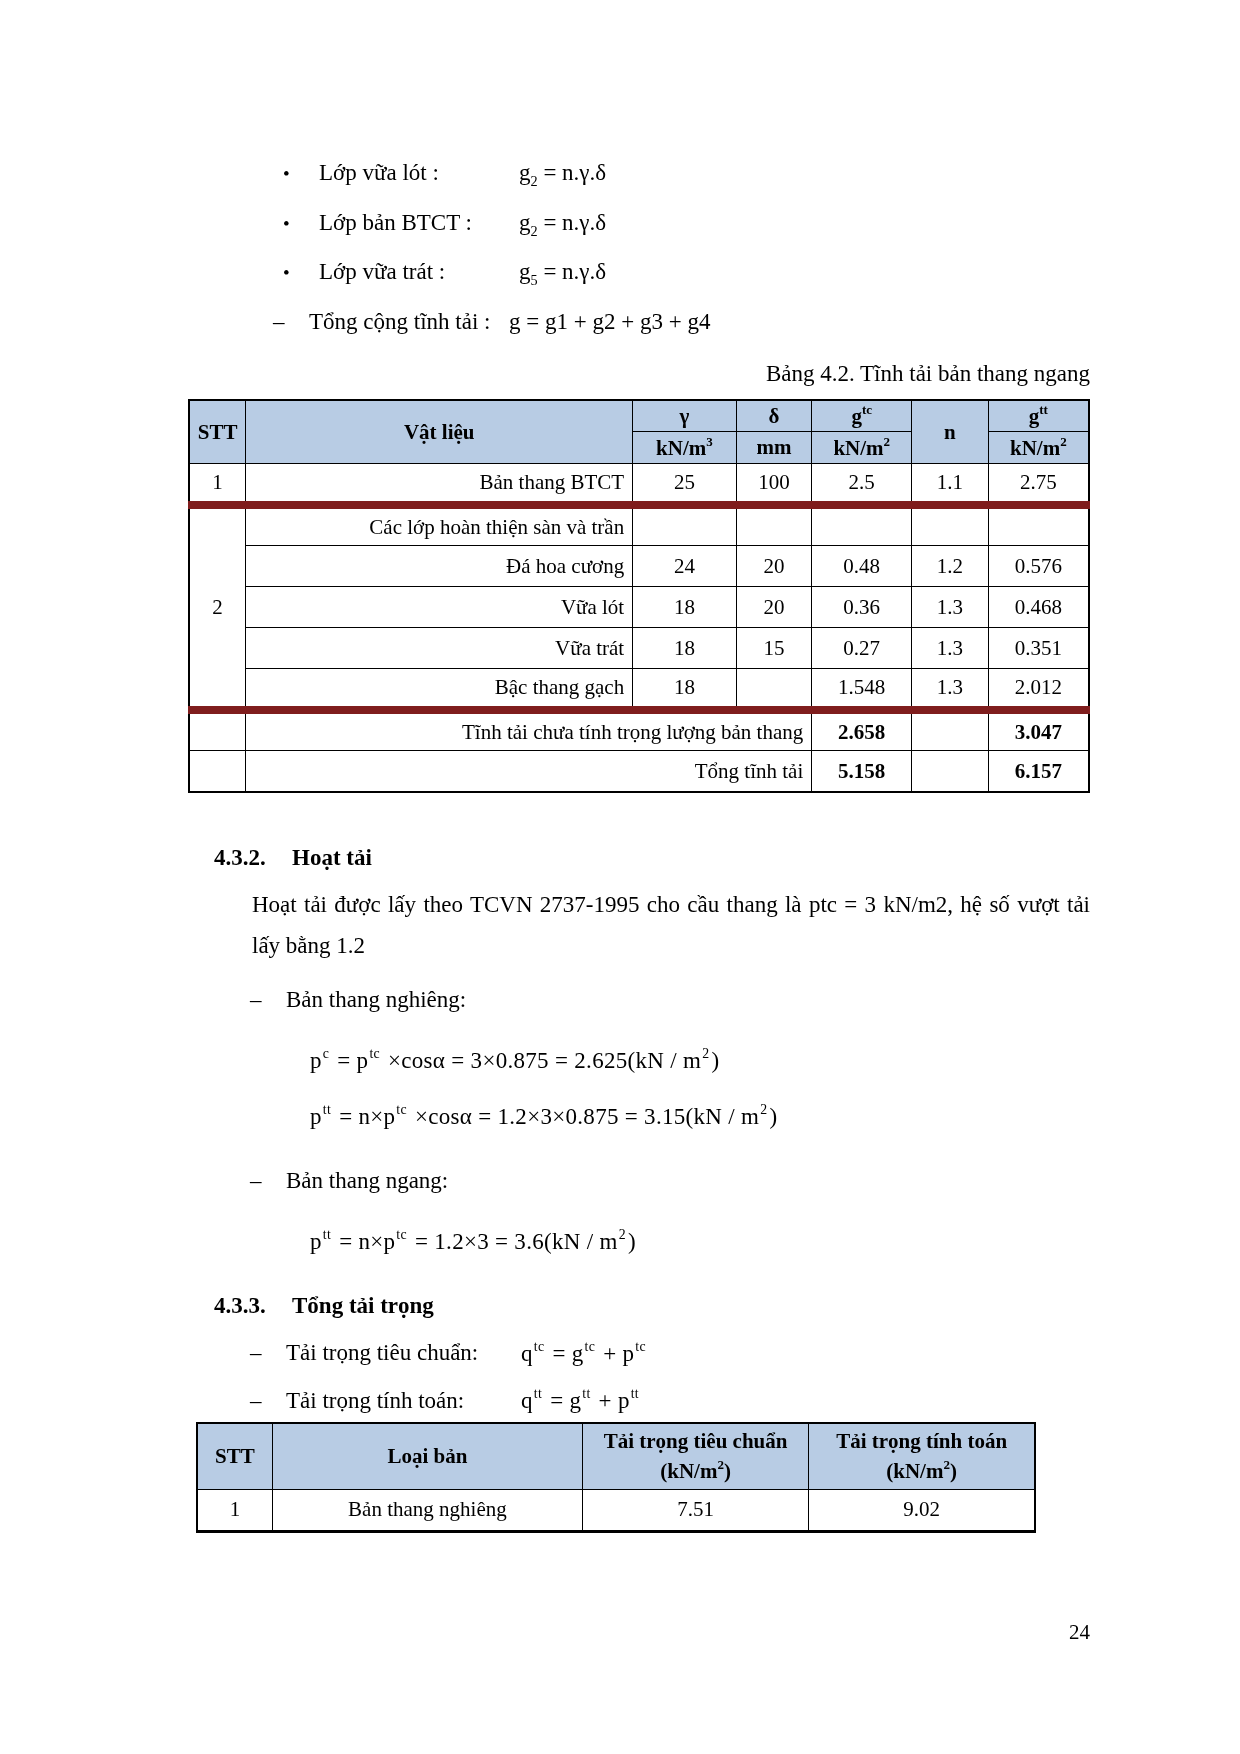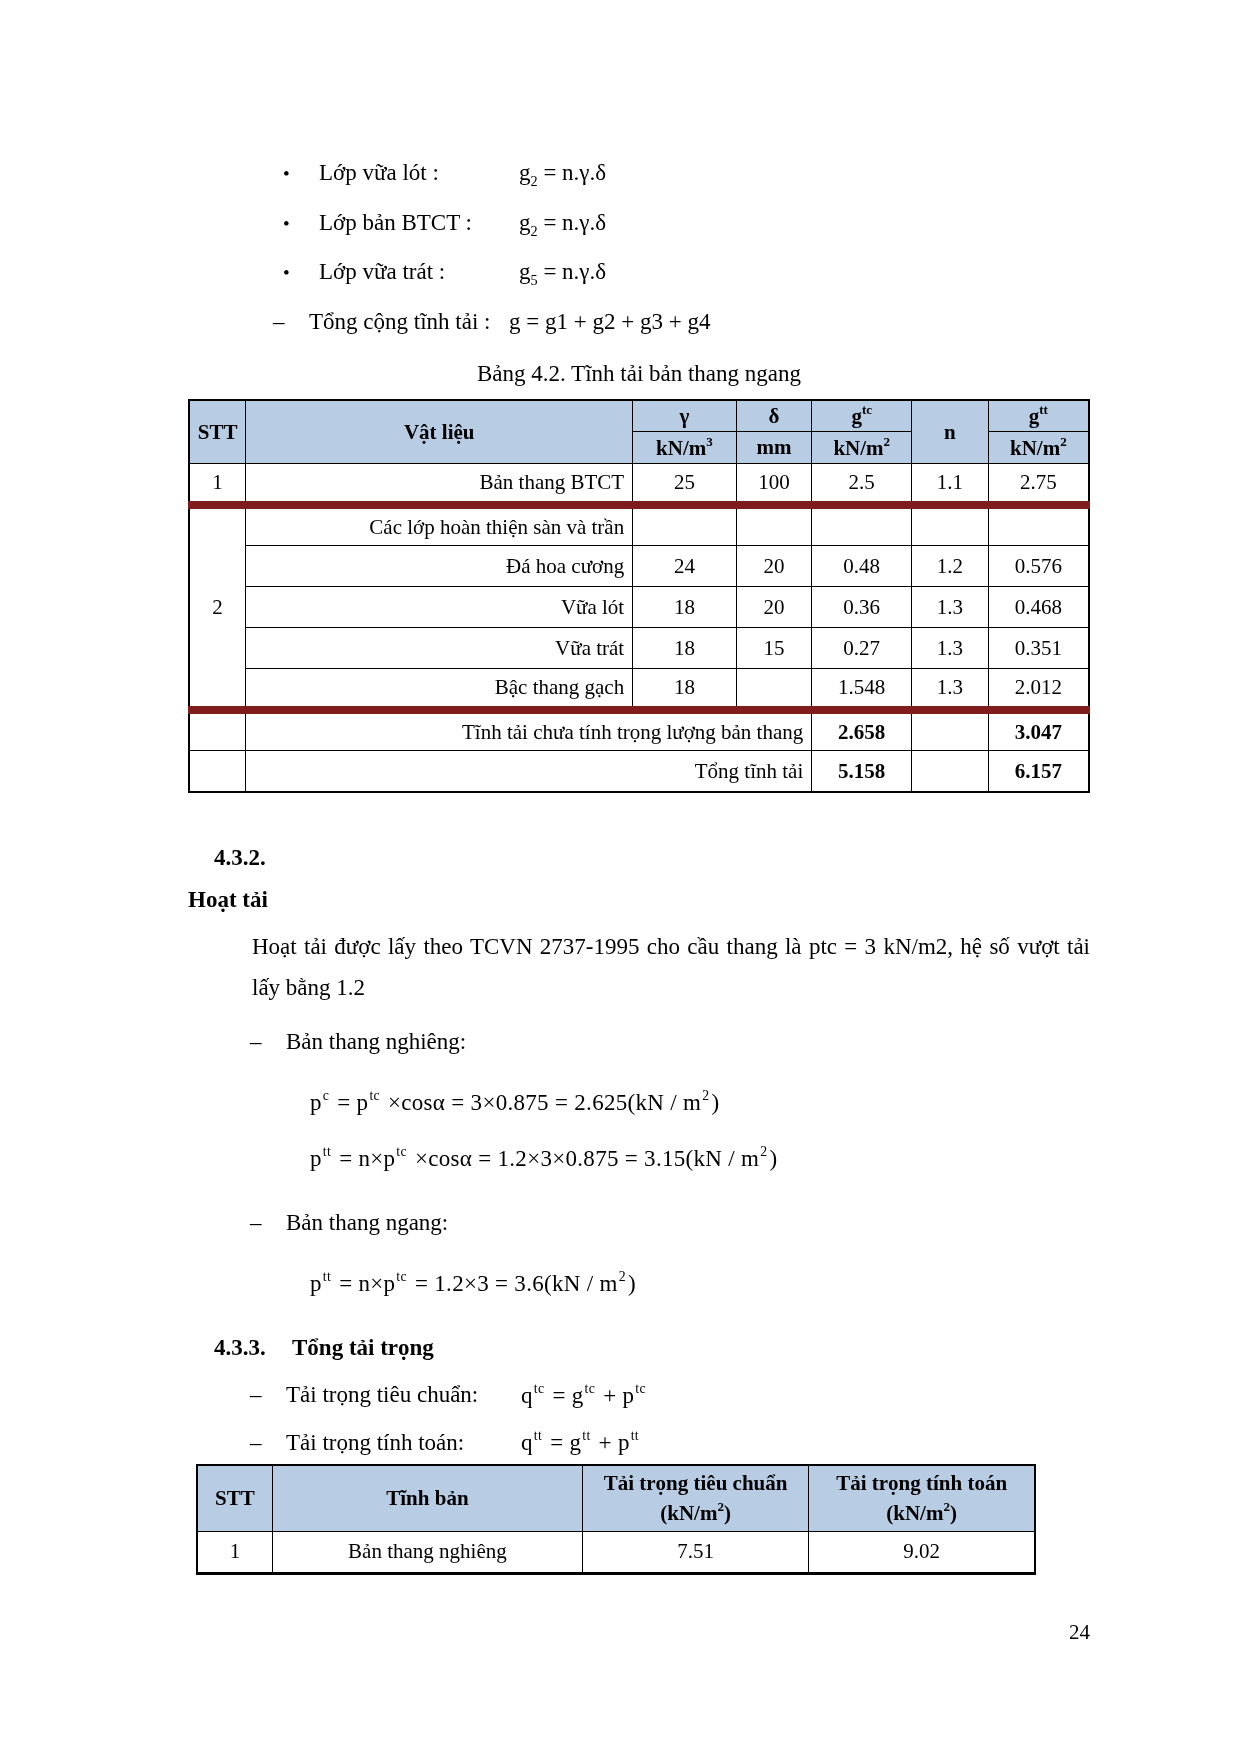--- a/index.html
+++ b/index.html
@@ -17,24 +17,24 @@
   .li.bullet { margin-left:95px; }
   .li.bullet .marker { font-size:19px; }
   .li.dash { margin-left:85px; }
   .li.dash-sec { margin-left:62px; }
   .li-label { flex:none; }
   .intro .li-label { width:200px; }
   .sec433 .li-label { width:235px; }
   .li-formula sub { font-size:0.62em; }
 
   
-  .caption { text-align:center; font-size:23px; margin:18px 0 12px 0; }
+  .caption { text-align:right; font-size:23px; margin:18px 0 12px 0; }
   .section-heading { display:flex; font-weight:bold; font-size:23px; line-height:42px; }
   .section-heading .h-num { margin-left:26px; width:78px; flex:none; }
-  .heading-432 { margin-top:44px;flex-direction:column; }
+  .heading-432 { margin-top:44px; }
   .heading-433 { margin-top:14px; }
 
   .para { font-size:23px; line-height:1.78; text-align:justify;
           margin:6px 0 12px 64px; }
 
   .equation { font-size:23px; margin:26px 0 30px 122px; letter-spacing:0.3px; white-space:nowrap; }
   .equation sup, .eq-inline sup { font-size:0.6em; position:relative; top:-1px; margin:0 2px 0 1px; }
   .eq-inline { letter-spacing:0.3px; }
 
   
@@ -224,21 +224,21 @@
   <table class="t43">
     <colgroup>
       <col style="width:9%">
         <col style="width:37%">
         <col style="width:27%">
         <col style="width:27%">
     </colgroup>
     <thead>
       <tr>
         <th>STT</th>
-        <th>Tĩnh bản</th>
+        <th>Loại bản</th>
         <th class="two-line">
           <div>Tải trọng tiêu chuẩn</div>
           <div><span>(kN/m</span><sup class="hdr">2</sup><span>)</span></div>
         </th>
         <th class="two-line">
           <div>Tải trọng tính toán</div>
           <div><span>(kN/m</span><sup class="hdr">2</sup><span>)</span></div>
         </th>
       </tr>
     </thead>

